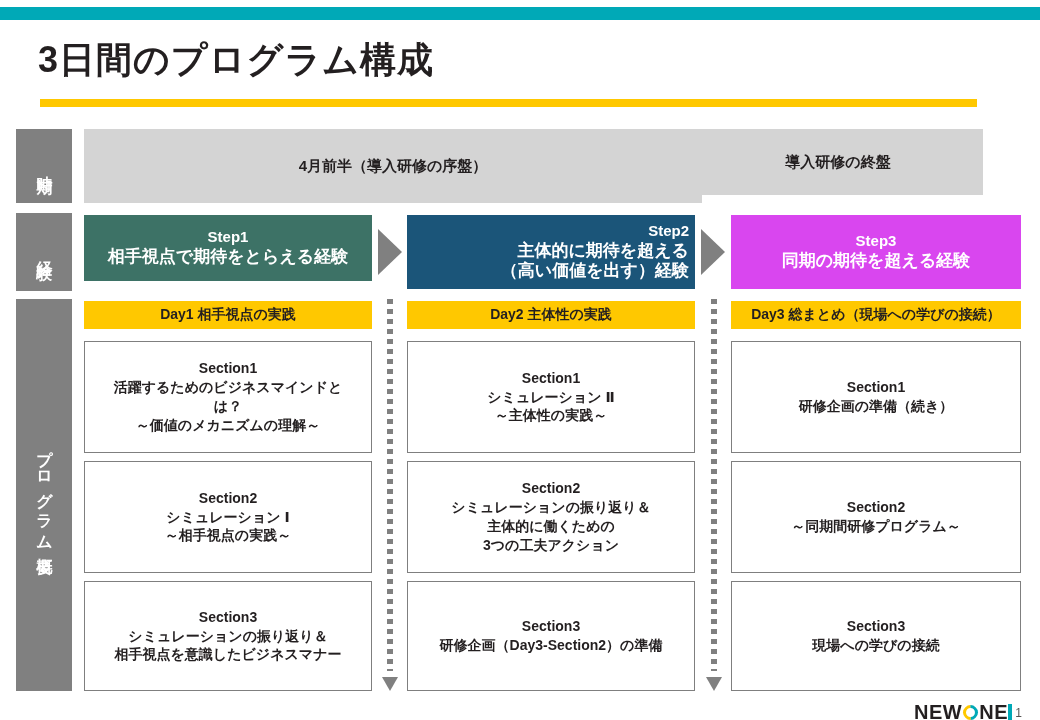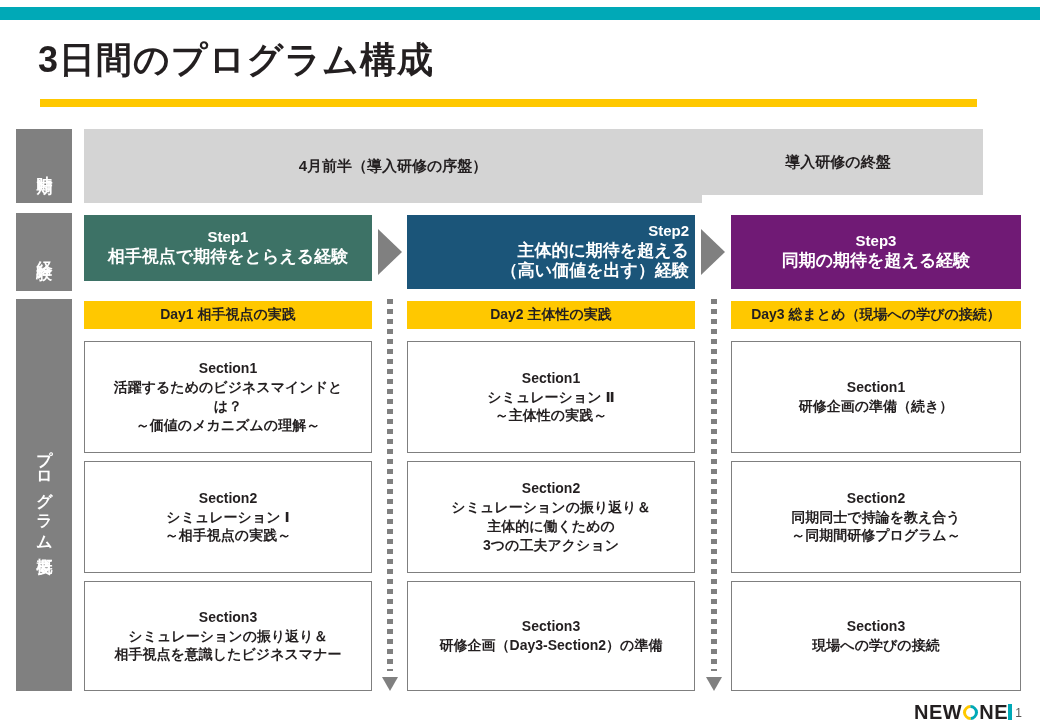--- a/index.html
+++ b/index.html
@@ -63,21 +63,21 @@
     color: #ffffff;
     display: flex; flex-direction: column;
     align-items: center; justify-content: center;
     text-align: center;
     padding: 2px 6px;
   }
   .step-num  { font-size: 15px; font-weight: bold; line-height: 1.25; }
   .step-desc { font-size: 17px; font-weight: bold; line-height: 1.22; }
   #step1 { left: 84px;  top: 208px; width: 288px; height: 66px; background: #3d7266; }
   #step2 { left: 407px; top: 208px; width: 288px; height: 74px; background: #1b5579; align-items: flex-end; }
-  #step3 { left: 731px; top: 208px; width: 290px; height: 74px; background: #701a75; }
+  #step3 { left: 731px; top: 208px; width: 290px; height: 74px; background: #d946ef; }
 
   
   .step-arrow {
     position: absolute; top: 222px;
     width: 0; height: 0;
     border-top: 23px solid transparent;
     border-bottom: 23px solid transparent;
     border-left: 24px solid #808080;
   }
   #arrow-1 { left: 378px; }
@@ -243,21 +243,20 @@
     <div class="sec-title">Section3</div>
     <div class="sec-line">研修企画（Day3-Section2）の準備</div>
   </div>
 
   <div class="section-card col3 r1">
     <div class="sec-title">Section1</div>
     <div class="sec-line">研修企画の準備（続き）</div>
   </div>
   <div class="section-card col3 r2">
     <div class="sec-title">Section2</div>
-    <div class="sec-line">同期同士で持論を教え合う</div>
     <div class="sec-line">～同期間研修プログラム～</div>
   </div>
   <div class="section-card col3 r3">
     <div class="sec-title">Section3</div>
     <div class="sec-line">現場への学びの接続</div>
   </div>
 
   <div class="logo">
     <div class="logo-word">
       <span>NEW</span>

